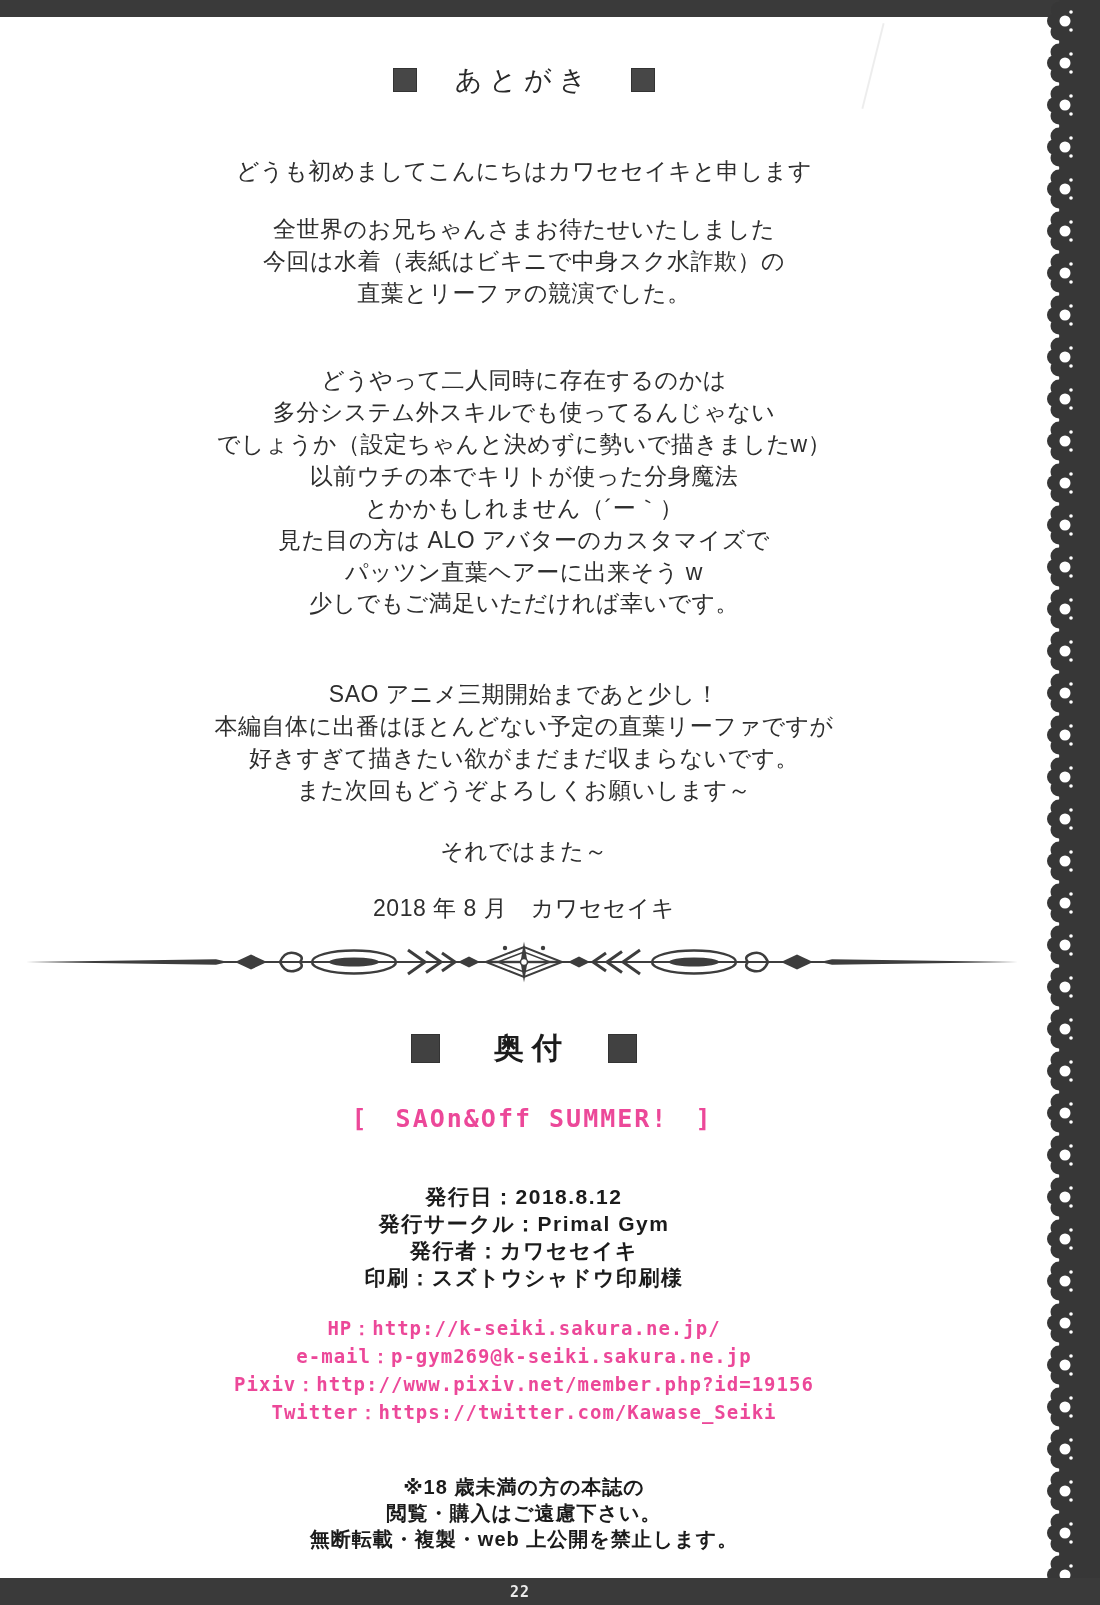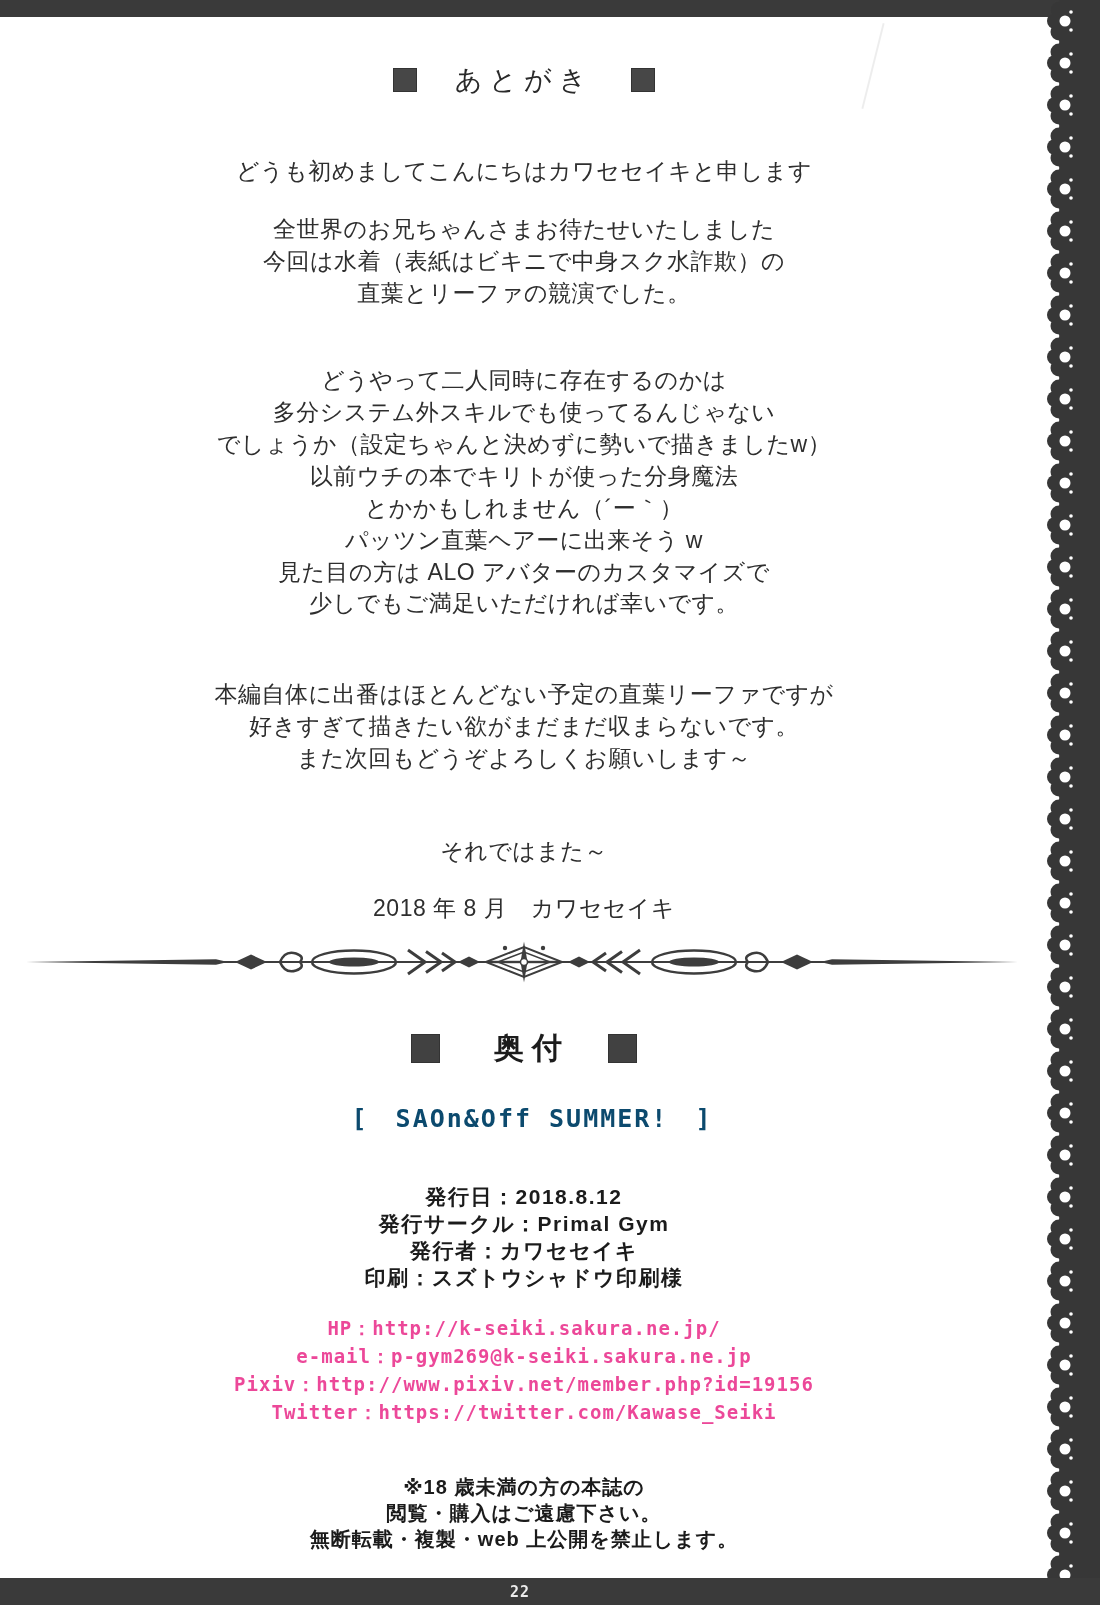--- a/index.html
+++ b/index.html
@@ -41,21 +41,21 @@
     display:inline-block;width:22px;height:22px;background:#474747;
     border:1px solid #333;
   }
   .heading .ttl{
     font-size:27px;letter-spacing:7px;color:#2a2a2a;
   }
   .heading-colophon .sq{width:27px;height:27px;background:#414141;}
   .heading-colophon .ttl{font-weight:bold;font-size:30px;letter-spacing:8px;color:#1c1c1c;margin-left:16px;}
   .book-title{
     font-family:"DejaVu Sans Mono","Liberation Mono",monospace;
-    font-weight:bold;font-size:25px;letter-spacing:2px;color:#0c4a6e;padding-left:16px;
+    font-weight:bold;font-size:25px;letter-spacing:2px;color:#ec4899;padding-left:16px;
   }
   .detail-line{
     font-weight:bold;font-size:21px;line-height:27px;letter-spacing:1.5px;color:#1b1b1b;
   }
   .contact-line{
     font-family:"DejaVu Sans Mono","Liberation Mono",monospace;
     font-weight:bold;font-size:19px;line-height:28px;letter-spacing:1px;color:#ec4899;
   }
   .notice-line{
     font-weight:bold;font-size:20px;line-height:26px;letter-spacing:1px;color:#1b1b1b;
@@ -82,29 +82,30 @@
     <div class="aft-line">今回は水着（表紙はビキニで中身スク水詐欺）の</div>
     <div class="aft-line">直葉とリーファの競演でした。</div>
   </div>
 
   <div class="blk" style="top:356px;margin-top:8px;">
     <div class="aft-line">どうやって二人同時に存在するのかは</div>
     <div class="aft-line">多分システム外スキルでも使ってるんじゃない</div>
     <div class="aft-line">でしょうか（設定ちゃんと決めずに勢いで描きましたw）</div>
     <div class="aft-line">以前ウチの本でキリトが使った分身魔法</div>
     <div class="aft-line">とかかもしれません（´ー｀）</div>
+    <div class="aft-line">見た目の方は ALO アバターのカスタマイズで</div>
     <div class="aft-line">パッツン直葉ヘアーに出来そう w</div>
-    <div class="aft-line">見た目の方は ALO アバターのカスタマイズで</div>
   </div>
 
   <div class="blk" style="top:587px;">
     <div class="aft-line">少しでもご満足いただければ幸いです。</div>
   </div>
 
   <div class="blk" style="top:678px;">
+    <div class="aft-line">SAO アニメ三期開始まであと少し！</div>
     <div class="aft-line">本編自体に出番はほとんどない予定の直葉リーファですが</div>
     <div class="aft-line">好きすぎて描きたい欲がまだまだ収まらないです。</div>
     <div class="aft-line">また次回もどうぞよろしくお願いします～</div>
   </div>
 
   <div class="blk" style="top:835px;">
     <div class="aft-line">それではまた～</div>
   </div>
 
   <div class="blk" style="top:892px;">

